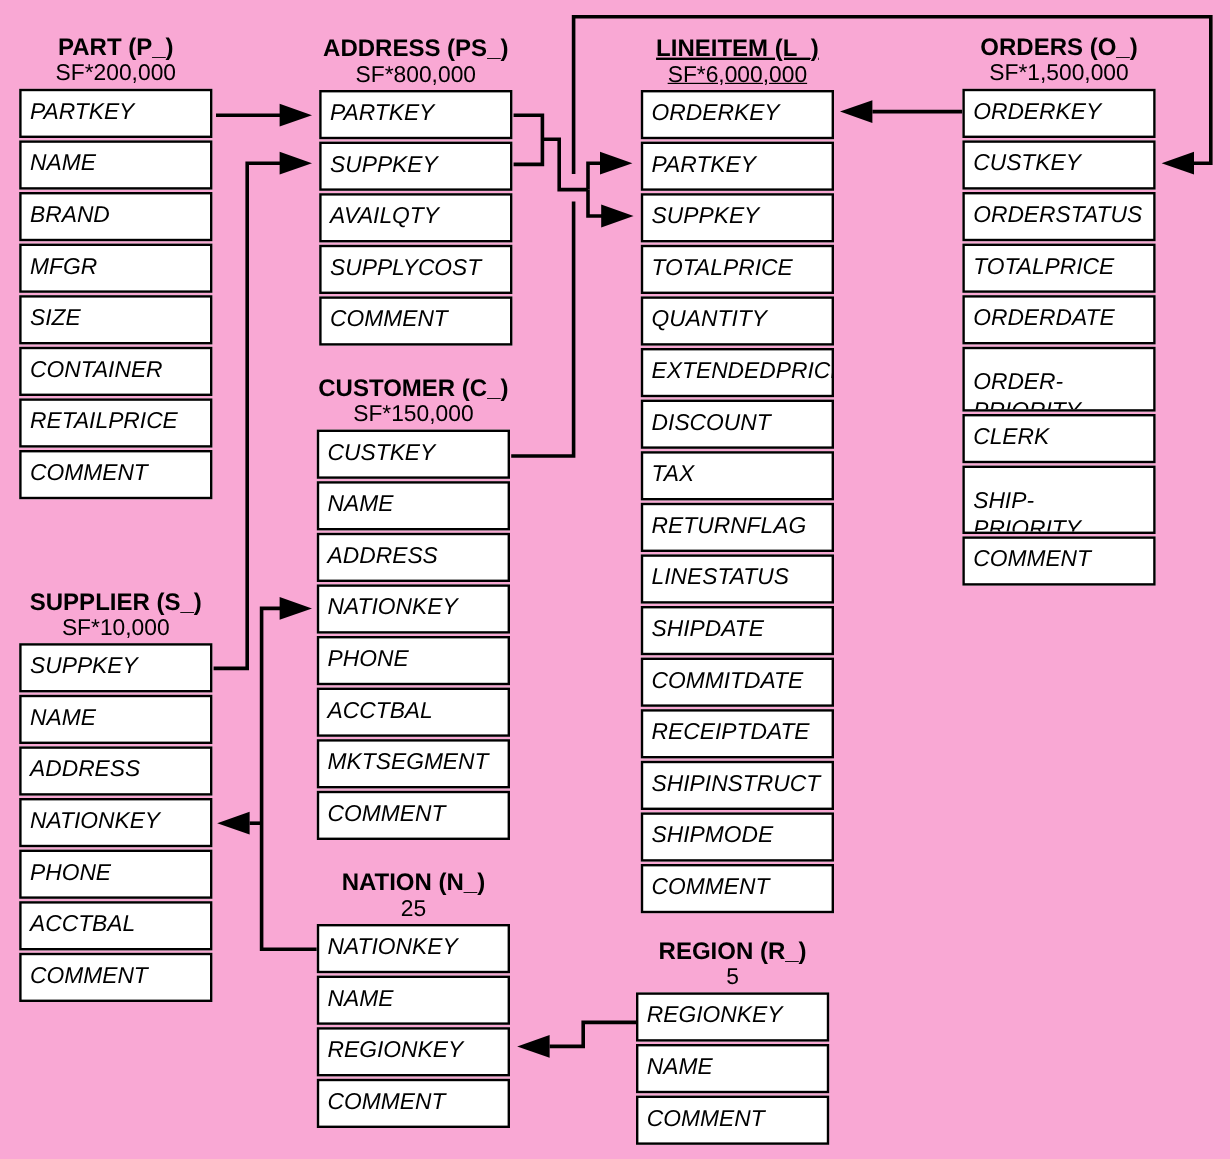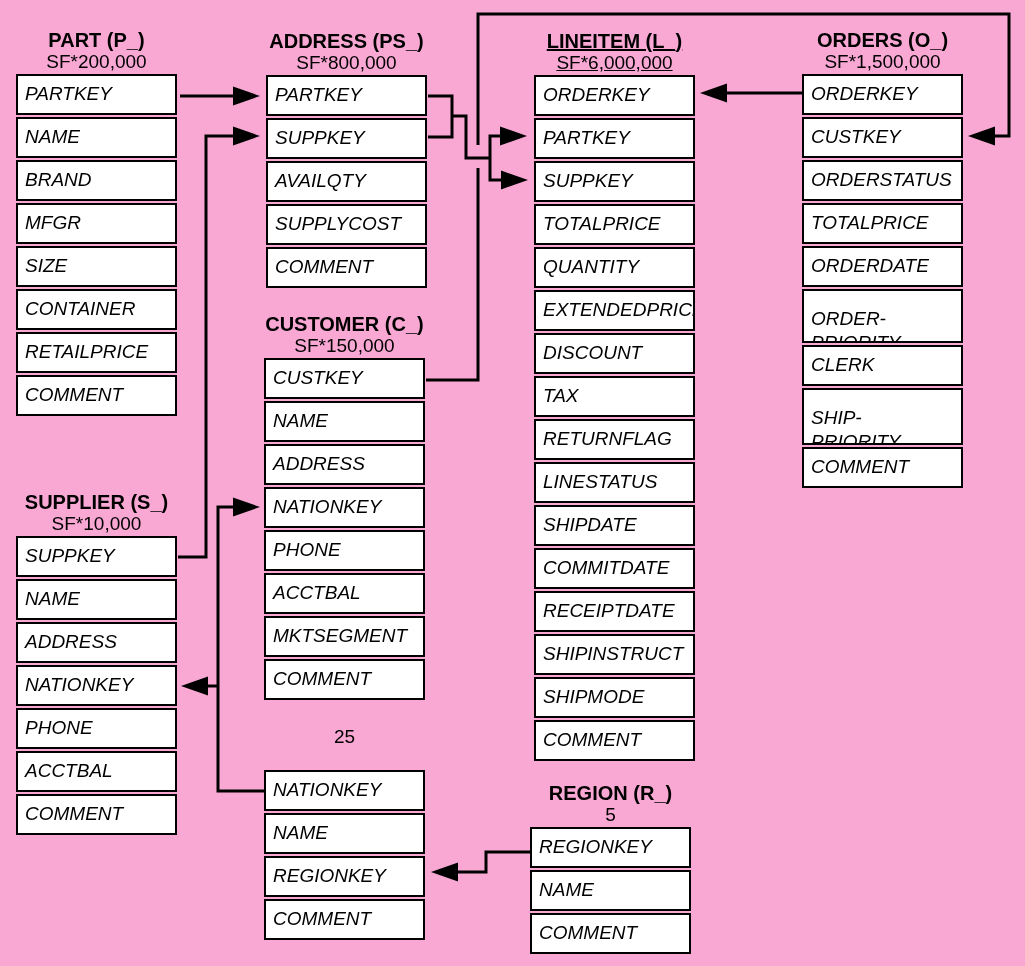--- a/index.html
+++ b/index.html
@@ -177,20 +177,21 @@
       <div class="field-row">CUSTKEY</div>
       <div class="field-row">NAME</div>
       <div class="field-row">ADDRESS</div>
       <div class="field-row">NATIONKEY</div>
       <div class="field-row">PHONE</div>
       <div class="field-row">ACCTBAL</div>
       <div class="field-row">MKTSEGMENT</div>
       <div class="field-row">COMMENT</div>
     </div>
     <div class="table-title" style="left: 239px; top: 726px; width: 211px;">
+      <div class="table-name">NATION (N_)</div>
       <div class="table-card">25</div>
     </div>
     <div class="table" style="left: 264px; top: 770px; width: 161px;">
       <div class="field-row">NATIONKEY</div>
       <div class="field-row">NAME</div>
       <div class="field-row">REGIONKEY</div>
       <div class="field-row">COMMENT</div>
     </div>
     <div class="table-title" style="left: 505px; top: 783px; width: 211px;">
       <div class="table-name">REGION (R_)</div>

